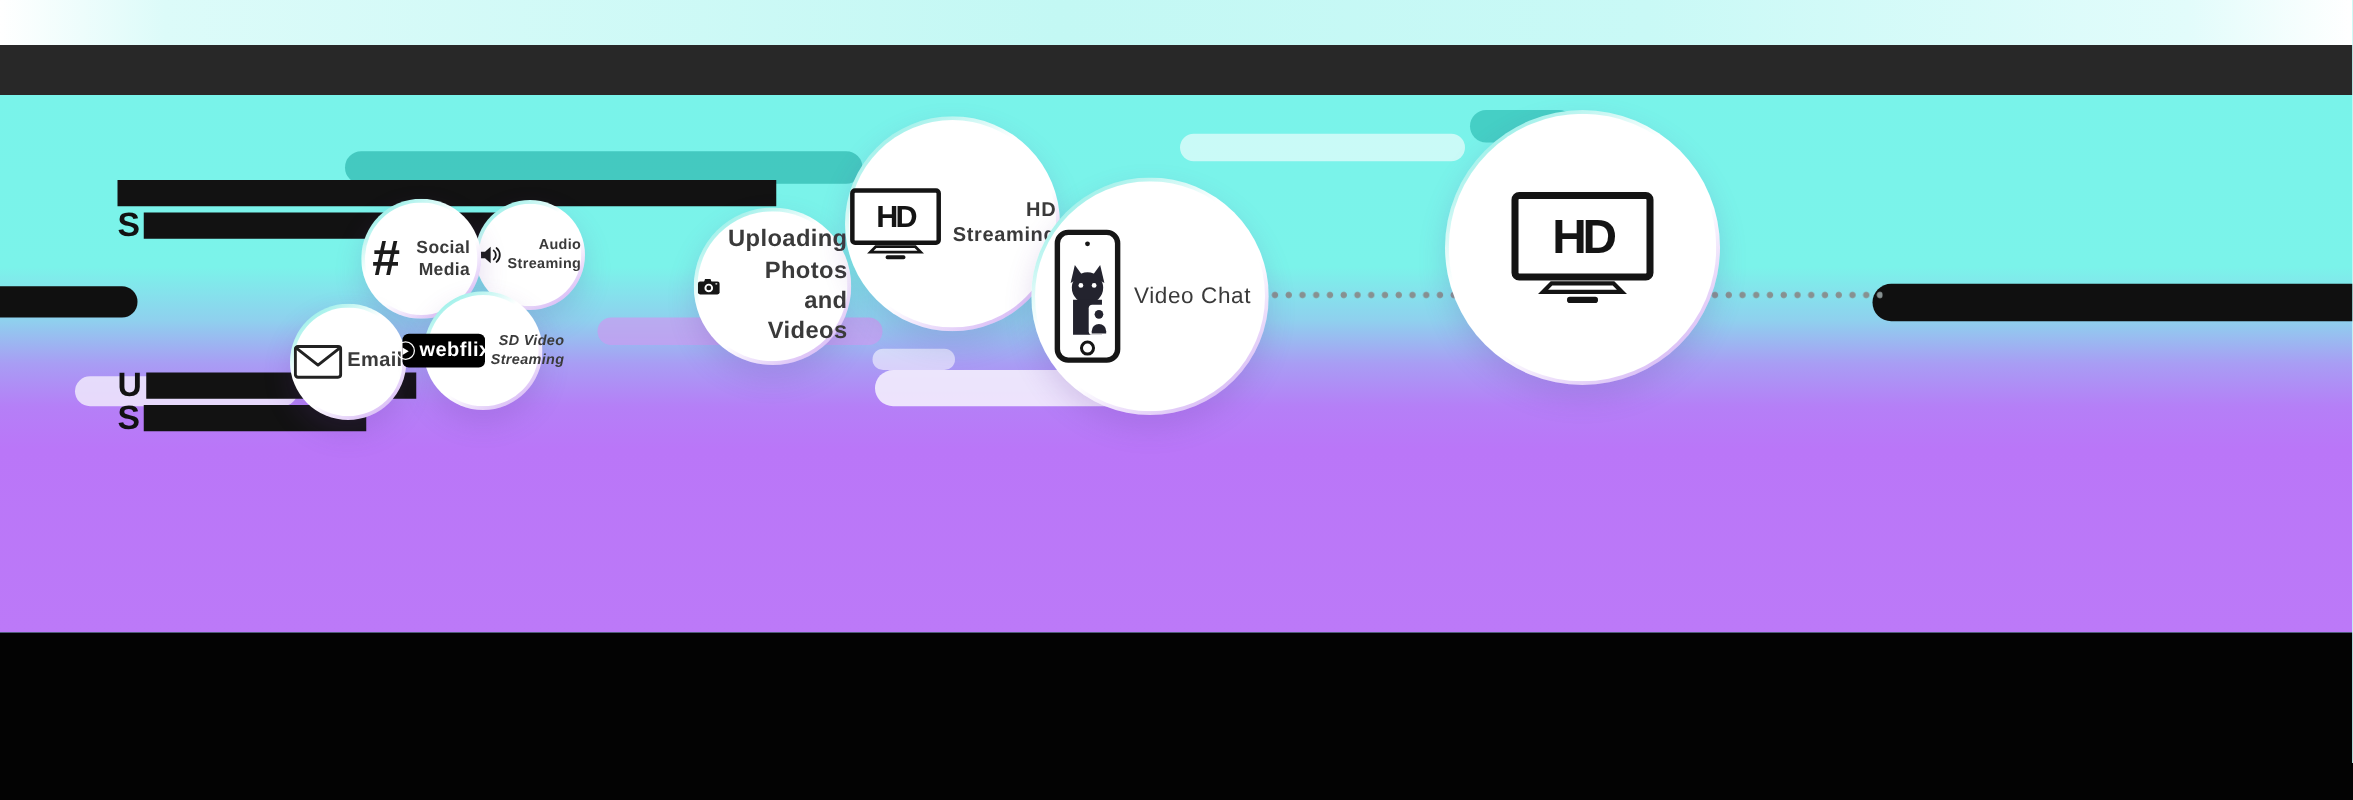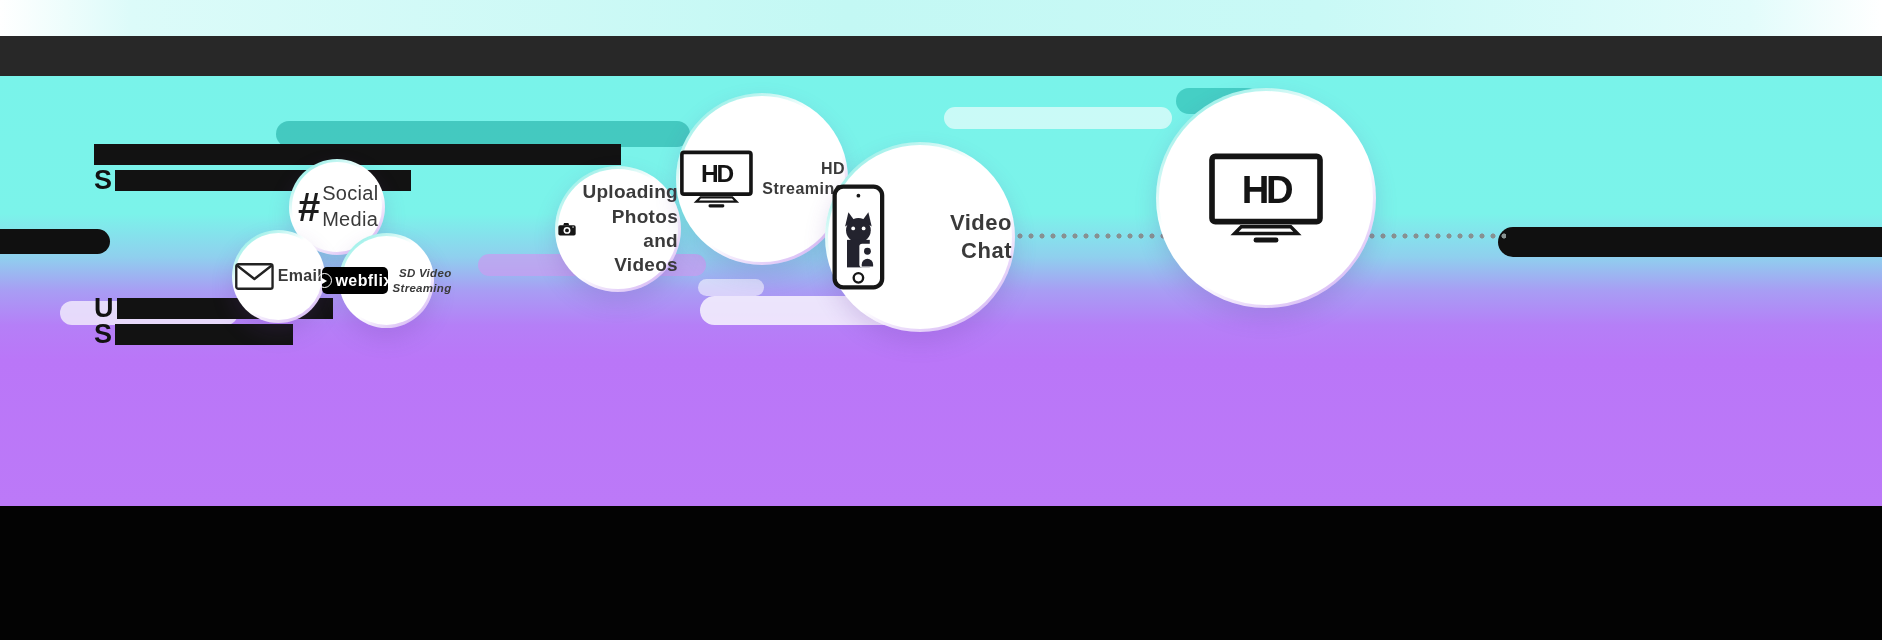--- a/index.html
+++ b/index.html
@@ -49,34 +49,34 @@
     position:absolute;border-radius:50%;box-sizing:border-box;
     border:3px solid transparent;
     background:linear-gradient(#fff,#fff) padding-box,
                linear-gradient(145deg,#6fe9df 0%,#ffffff 38%,#ffffff 60%,#c9a0f2 100%) border-box;
     box-shadow:0 10px 22px rgba(104,55,158,0.18);
     display:flex;align-items:center;justify-content:center;
     gap:6px;text-align:right;
   }
   .bubble-label{color:#3a3a3a;line-height:1.28;letter-spacing:0.3px;}
 
-  #b-email{left:232px;top:230px;width:93px;height:93px;gap:4px;}
+  #b-email{left:232px;top:243px;width:93px;height:93px;gap:4px;}
   #b-email .bubble-label{font-size:16px;font-weight:600;}
   #b-social{left:289px;top:159px;width:96px;height:96px;gap:2px;}
-  #b-social .bubble-label{font-size:20px;font-weight:400;max-width:54px;}
+  #b-social .bubble-label{font-size:14px;font-weight:700;max-width:54px;}
   #b-audio{left:380px;top:160px;width:88px;height:88px;gap:3px;}
   #b-audio .bubble-label{font-size:11.5px;font-weight:700;max-width:60px;}
   #b-sd{left:339px;top:233px;width:95px;height:95px;gap:5px;}
   #b-sd .bubble-label{font-size:11.5px;font-weight:800;max-width:64px;font-style:italic;}
   #b-upload{left:555px;top:166px;width:126px;height:126px;gap:6px;}
   #b-upload .bubble-label{font-size:19px;font-weight:800;max-width:112px;}
   #b-hd{left:676px;top:93px;width:172px;height:172px;gap:4px;}
   #b-hd .bubble-label{font-size:16px;font-weight:600;max-width:104px;letter-spacing:0.5px;}
   #b-video{left:825px;top:142px;width:190px;height:190px;gap:6px;}
-  #b-video .bubble-label{font-size:22px;font-weight:700;letter-spacing:0.5px;}
+  #b-video .bubble-label{font-size:18px;font-weight:400;letter-spacing:0.5px;}
   #b-4k{left:1156px;top:88px;width:220px;height:220px;gap:8px;}
   #b-4k .bubble-label{font-size:20px;font-weight:600;max-width:150px;letter-spacing:0.5px;}
 
   
   .hash{font-size:40px;font-weight:800;color:#1c1c1c;line-height:1;}
   .webflix{width:66px;height:27px;background:#000;border-radius:5px;
     display:flex;align-items:center;justify-content:center;gap:4px;
     color:#fff;font-size:16px;font-weight:700;letter-spacing:0.4px;}
   .wf-ring{width:13px;height:13px;border:1.6px solid #fff;border-radius:50%;
     display:flex;align-items:center;justify-content:center;flex:0 0 auto;}
@@ -120,20 +120,28 @@
     <div class="redact-line">
       <span class="redact-letter">U</span>
       <div class="redact-bar bar1"></div>
     </div>
     <div class="redact-line">
       <span class="redact-letter">S</span>
       <div class="redact-bar bar2"></div>
     </div>
   </div>
 
+  <div class="bubble" id="b-audio">
+    <svg width="34" height="32" viewBox="0 0 40 36">
+      <path d="M3 13 h7 l9 -8 v26 l-9 -8 H3 Z" fill="#1c1c1c"></path>
+      <path d="M24 11 a9 9 0 0 1 0 14" stroke="#1c1c1c" stroke-width="3" fill="none" stroke-linecap="round"></path>
+      <path d="M28.5 7 a14.5 14.5 0 0 1 0 22" stroke="#1c1c1c" stroke-width="3" fill="none" stroke-linecap="round"></path>
+    </svg>
+    <div class="bubble-label">Audio Streaming</div>
+  </div>
 
   <div class="bubble" id="b-social">
     <div class="hash">#</div>
     <div class="bubble-label">Social Media</div>
   </div>
 
   <div class="bubble" id="b-email">
     <svg width="44" height="31" viewBox="0 0 46 32">
       <rect x="1.5" y="1.5" width="43" height="29" rx="2.5" fill="#fff" stroke="#222" stroke-width="2.8"></rect>
       <path d="M2.5 3 L23 19 L43.5 3" fill="none" stroke="#222" stroke-width="2.8" stroke-linejoin="round"></path>

